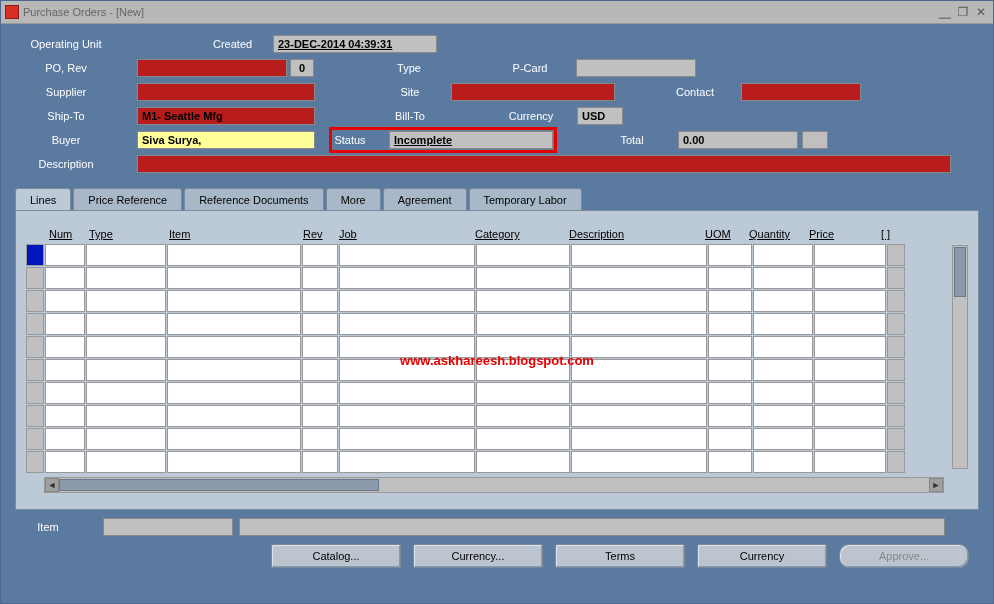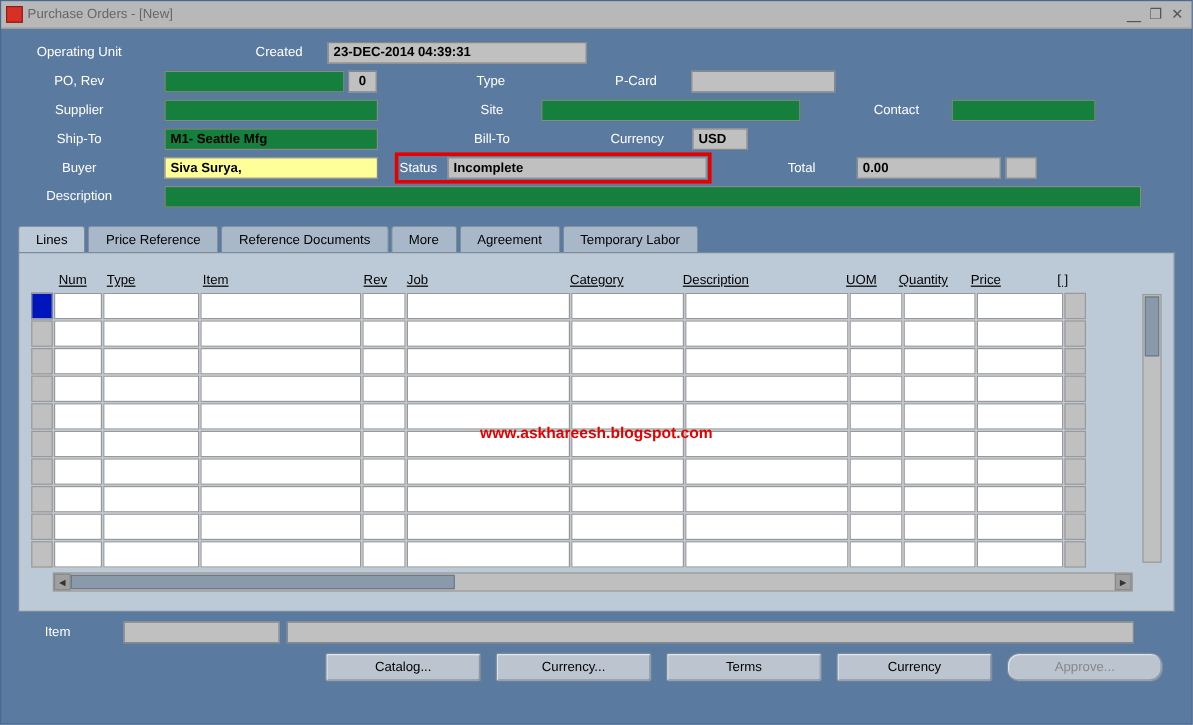--- a/index.html
+++ b/index.html
@@ -10,31 +10,31 @@
   .title-icon { width: 14px; height: 14px; background: #d93025; border: 1px solid #8a1f18; }
   .titlebar-text { color: #666; font-size: 11px; }
   .titlebar-right { display: flex; gap: 2px; }
   .win-btn { width: 16px; height: 14px; color: #555; display: flex; align-items: center; justify-content: center; cursor: pointer; font-size: 12px; }
   .form-area { padding: 10px 16px 4px 16px; }
   .form-row { display: flex; align-items: center; margin-bottom: 4px; height: 20px; }
   .label { color: #fff; text-align: center; padding-right: 22px; font-size: 11px; }
   .label.c1 { width: 120px; }
   .label.c2 { width: 60px; }
   .label.c3 { width: 70px; }
-  .field { height: 18px; border: 1px solid #888; background: #15803d; padding: 1px 4px; font-size: 11px; color: #000; font-weight: bold; }
+  .field { height: 18px; border: 1px solid #888; background: #b91c1c; padding: 1px 4px; font-size: 11px; color: #000; font-weight: bold; }
   .field.yellow { background: #ffff99; }
   .field.gray { background: #c0c0c0; }
   .col1-field { width: 178px; }
   .col1-small { width: 24px; margin-left: 3px; text-align: center; }
-  .col2-field { width: 216px; }
+  .col2-field { width: 164px; text-decoration: underline; }
   .col3-field { width: 120px; }
   .gap1 { width: 76px; }
   .gap2 { width: 56px; }
   .status-wrap { border: 3px solid #e60000; padding: 1px; display: flex; align-items: center; margin-left: -3px; }
-  .status-wrap .label { width: 40px; }
+  .status-wrap .label { width: 56px; }
   .desc-field { width: 814px; }
   .triple-btn { width: 26px; height: 18px; border: 1px solid #888; background: #bfbfbf; margin-left: 4px; display:flex; align-items:center; justify-content:center; }
   
   .tabs-region { margin: 6px 14px 0 14px; }
   .tabs { display: flex; gap: 2px; }
   .tab { padding: 4px 14px; background: #a9b8c9; border: 1px solid #7a8a9a; border-bottom: none; border-radius: 3px 3px 0 0; color: #000; cursor: pointer; height: 22px; display: flex; align-items: center; }
   .tab.active { background: #bcc9d6; font-weight: normal; position: relative; z-index: 2; }
   .tab-body { background: #bcc9d6; border: 1px solid #7a8a9a; height: 300px; padding: 14px 10px 8px 10px; position: relative; }
   
   .grid-wrap { position: relative; }

